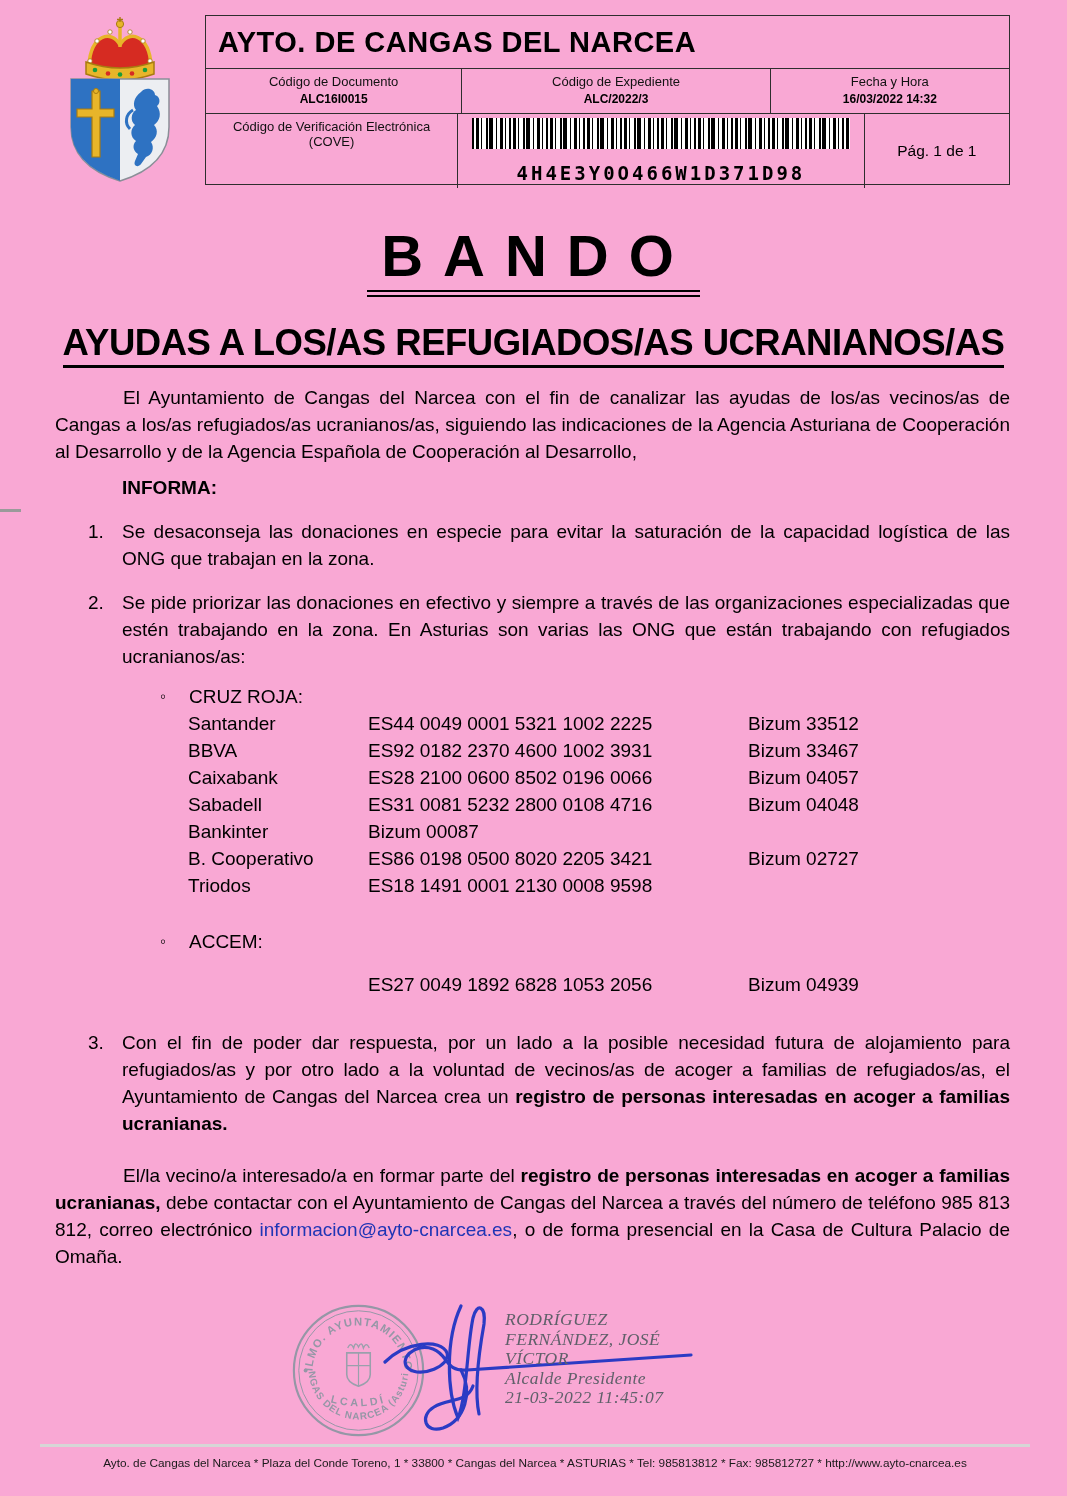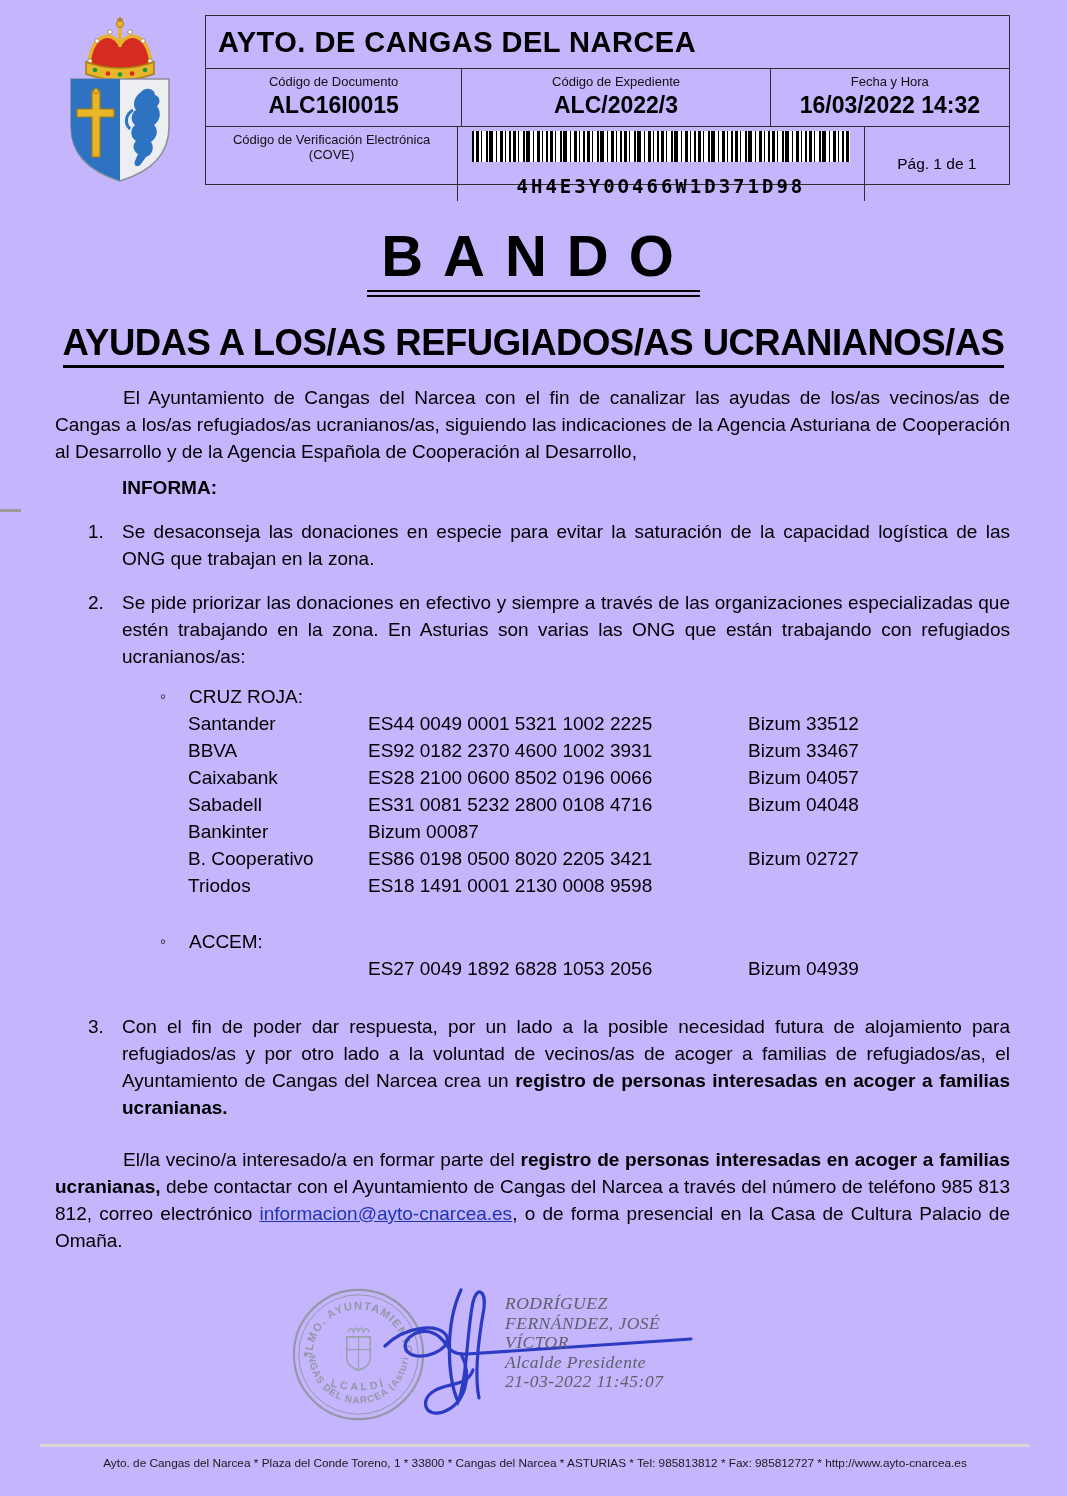--- a/index.html
+++ b/index.html
@@ -1,35 +1,35 @@
 <!DOCTYPE html>
 <html><head>
 <meta charset="utf-8">
 <style>
   html,body{margin:0;padding:0;background:#fff;}
   .page{
-    position:relative;width:1067px;height:1496px;background:#c4b5fd;overflow:hidden;
+    position:relative;width:1067px;height:1496px;background:#f9a8d4;overflow:hidden;
     font-family:"Liberation Sans","DejaVu Sans",sans-serif;color:#000;
   }
   
   .header-row{display:flex;align-items:flex-start;padding:15px 57px 0 55px;}
   .escudo{width:130px;height:170px;flex:0 0 130px;margin-right:20px;}
   .header-table{flex:1;border:1.5px solid #2e2e2e;display:flex;flex-direction:column;height:170px;box-sizing:border-box;}
   .ht-row1{border-bottom:1.5px solid #2e2e2e;padding:10px 12px 9px;font-weight:bold;font-size:29px;letter-spacing:.5px;}
   .ht-row2{display:flex;border-bottom:1.5px solid #2e2e2e;}
   .ht-row3{display:flex;flex:1;}
   .ht-cell{box-sizing:border-box;padding:5px 10px 7px;text-align:center;}
   .ht-row2 .c1{width:31.8%;}
   .ht-row2 .c2{width:38.4%;border-left:1.5px solid #2e2e2e;}
   .ht-row2 .c3{width:29.8%;border-left:1.5px solid #2e2e2e;}
   .ht-row3 .c1{width:31.8%;}
   .ht-row3 .c2{width:49.9%;border-left:1.5px solid #2e2e2e;display:flex;flex-direction:column;align-items:center;justify-content:center;padding:4px 6px;}
   .ht-row3 .c3{width:18.3%;border-left:1.5px solid #2e2e2e;display:flex;align-items:center;justify-content:center;font-size:15.5px;}
   .ht-label{font-size:13px;color:#111;margin-bottom:3px;}
-  .ht-value{font-size:23px;font-weight:bold;}
+  .ht-value{font-size:12px;font-weight:bold;}
   .barcode{
     width:96%;height:31px;
     background-image:repeating-linear-gradient(90deg,
       #000 0px,#000 2px,#fff 2px,#fff 4px,
       #000 4px,#000 7px,#fff 7px,#fff 9px,
       #000 9px,#000 10px,#fff 10px,#fff 14px,
       #000 14px,#000 16px,#fff 16px,#fff 17px,
       #000 17px,#000 21px,#fff 21px,#fff 24px,
       #000 24px,#000 25px,#fff 25px,#fff 28px,
       #000 28px,#000 31px,#fff 31px,#fff 33px,
@@ -48,24 +48,24 @@
   .li{display:flex;margin-top:17px;}
   .li .num{flex:0 0 34px;margin-left:33px;}
   .li .txt{flex:1;text-align:justify;}
   .b{font-weight:bold;}
   .bullet-line{margin:13px 0 0 105px;display:flex;}
   .bullet-line .bul{width:29px;font-size:17px;}
   .bank-row{display:flex;margin-left:133px;}
   .bank-row .bname{flex:0 0 180px;}
   .bank-row .biban{flex:0 0 380px;}
   .accem-label{margin-top:29px;}
-  .accem-row{}
+  .accem-row{margin-top:16px;}
   .item3{margin-top:31px;}
   .closing{margin-top:25px;}
-  .email-link{color:#1f35b5;text-decoration:underline;cursor:pointer;}
+  .email-link{color:#1f35b5;cursor:pointer;}
   
   .sig-block{position:relative;height:160px;margin-top:28px;}
   .stamp{position:absolute;left:230px;top:3px;width:147px;height:140px;}
   .scribble{position:absolute;left:318px;top:0px;width:335px;height:150px;}
   .sig-text{
     position:absolute;left:450px;top:12px;width:260px;
     font-family:Liberation Serif, serif;font-style:italic;
     color:#60606a;font-size:17.5px;line-height:19.5px;letter-spacing:.5px;
   }
   

